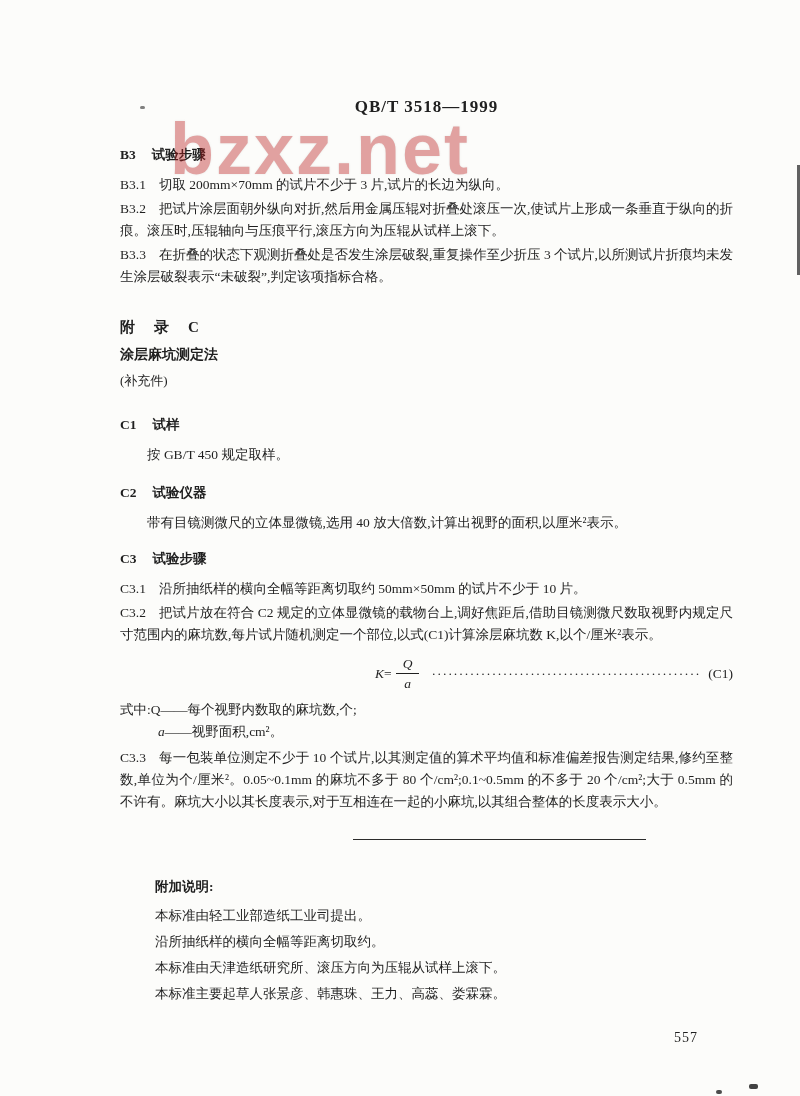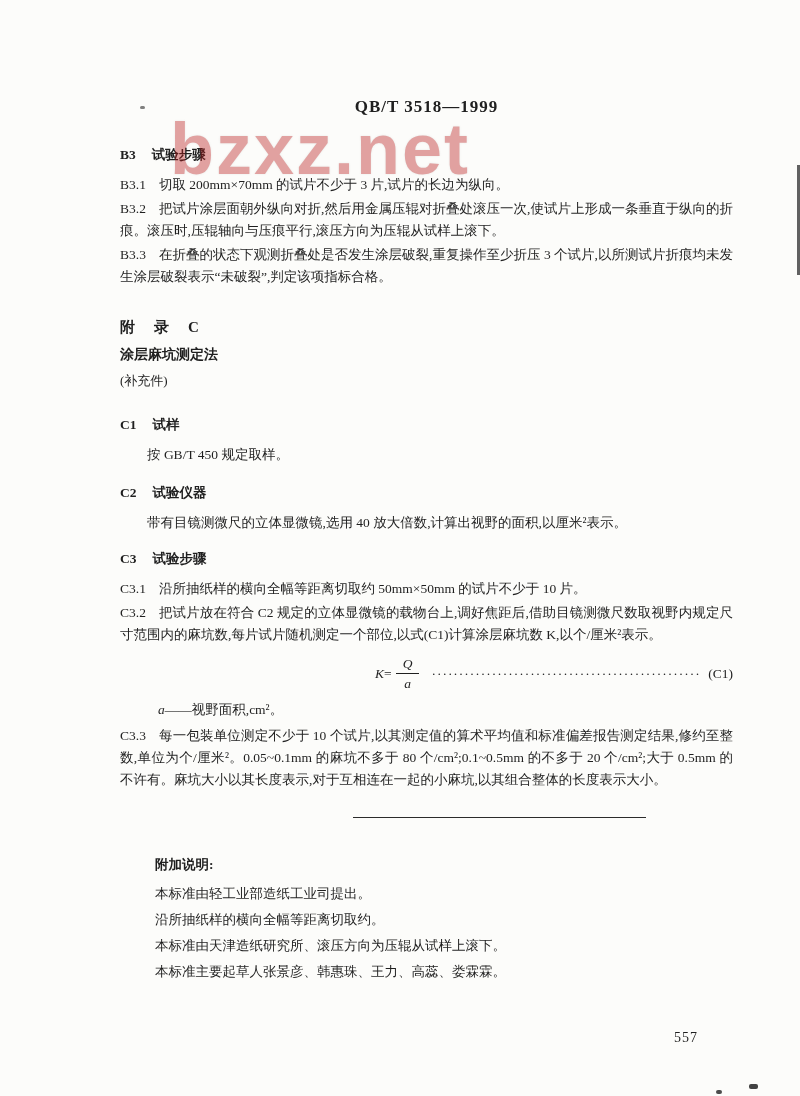--- a/index.html
+++ b/index.html
@@ -126,20 +126,21 @@
         <span>=</span>
       </span>
       <span class="frac">
         <span class="frac-num">Q</span>
         <span class="frac-den">a</span>
       </span>
       <span class="dot-leader">·······························································</span>
       <span class="formula-label">(C1)</span>
     </div>
 
+    <p class="where-line">式中:Q——每个视野内数取的麻坑数,个;</p>
     <p class="where-line-a">
       <span class="var-italic">a</span><span>——视野面积,cm²。</span>
     </p>
 
     <p class="clause">
       <span class="clause-num">C3.3</span><span>每一包装单位测定不少于 10 个试片,以其测定值的算术平均值和标准偏差报告测定结果,修约至整数,单位为个/厘米²。0.05~0.1mm 的麻坑不多于 80 个/cm²;0.1~0.5mm 的不多于 20 个/cm²;大于 0.5mm 的不许有。麻坑大小以其长度表示,对于互相连在一起的小麻坑,以其组合整体的长度表示大小。</span>
     </p>
 
     <div class="divider"></div>
 

